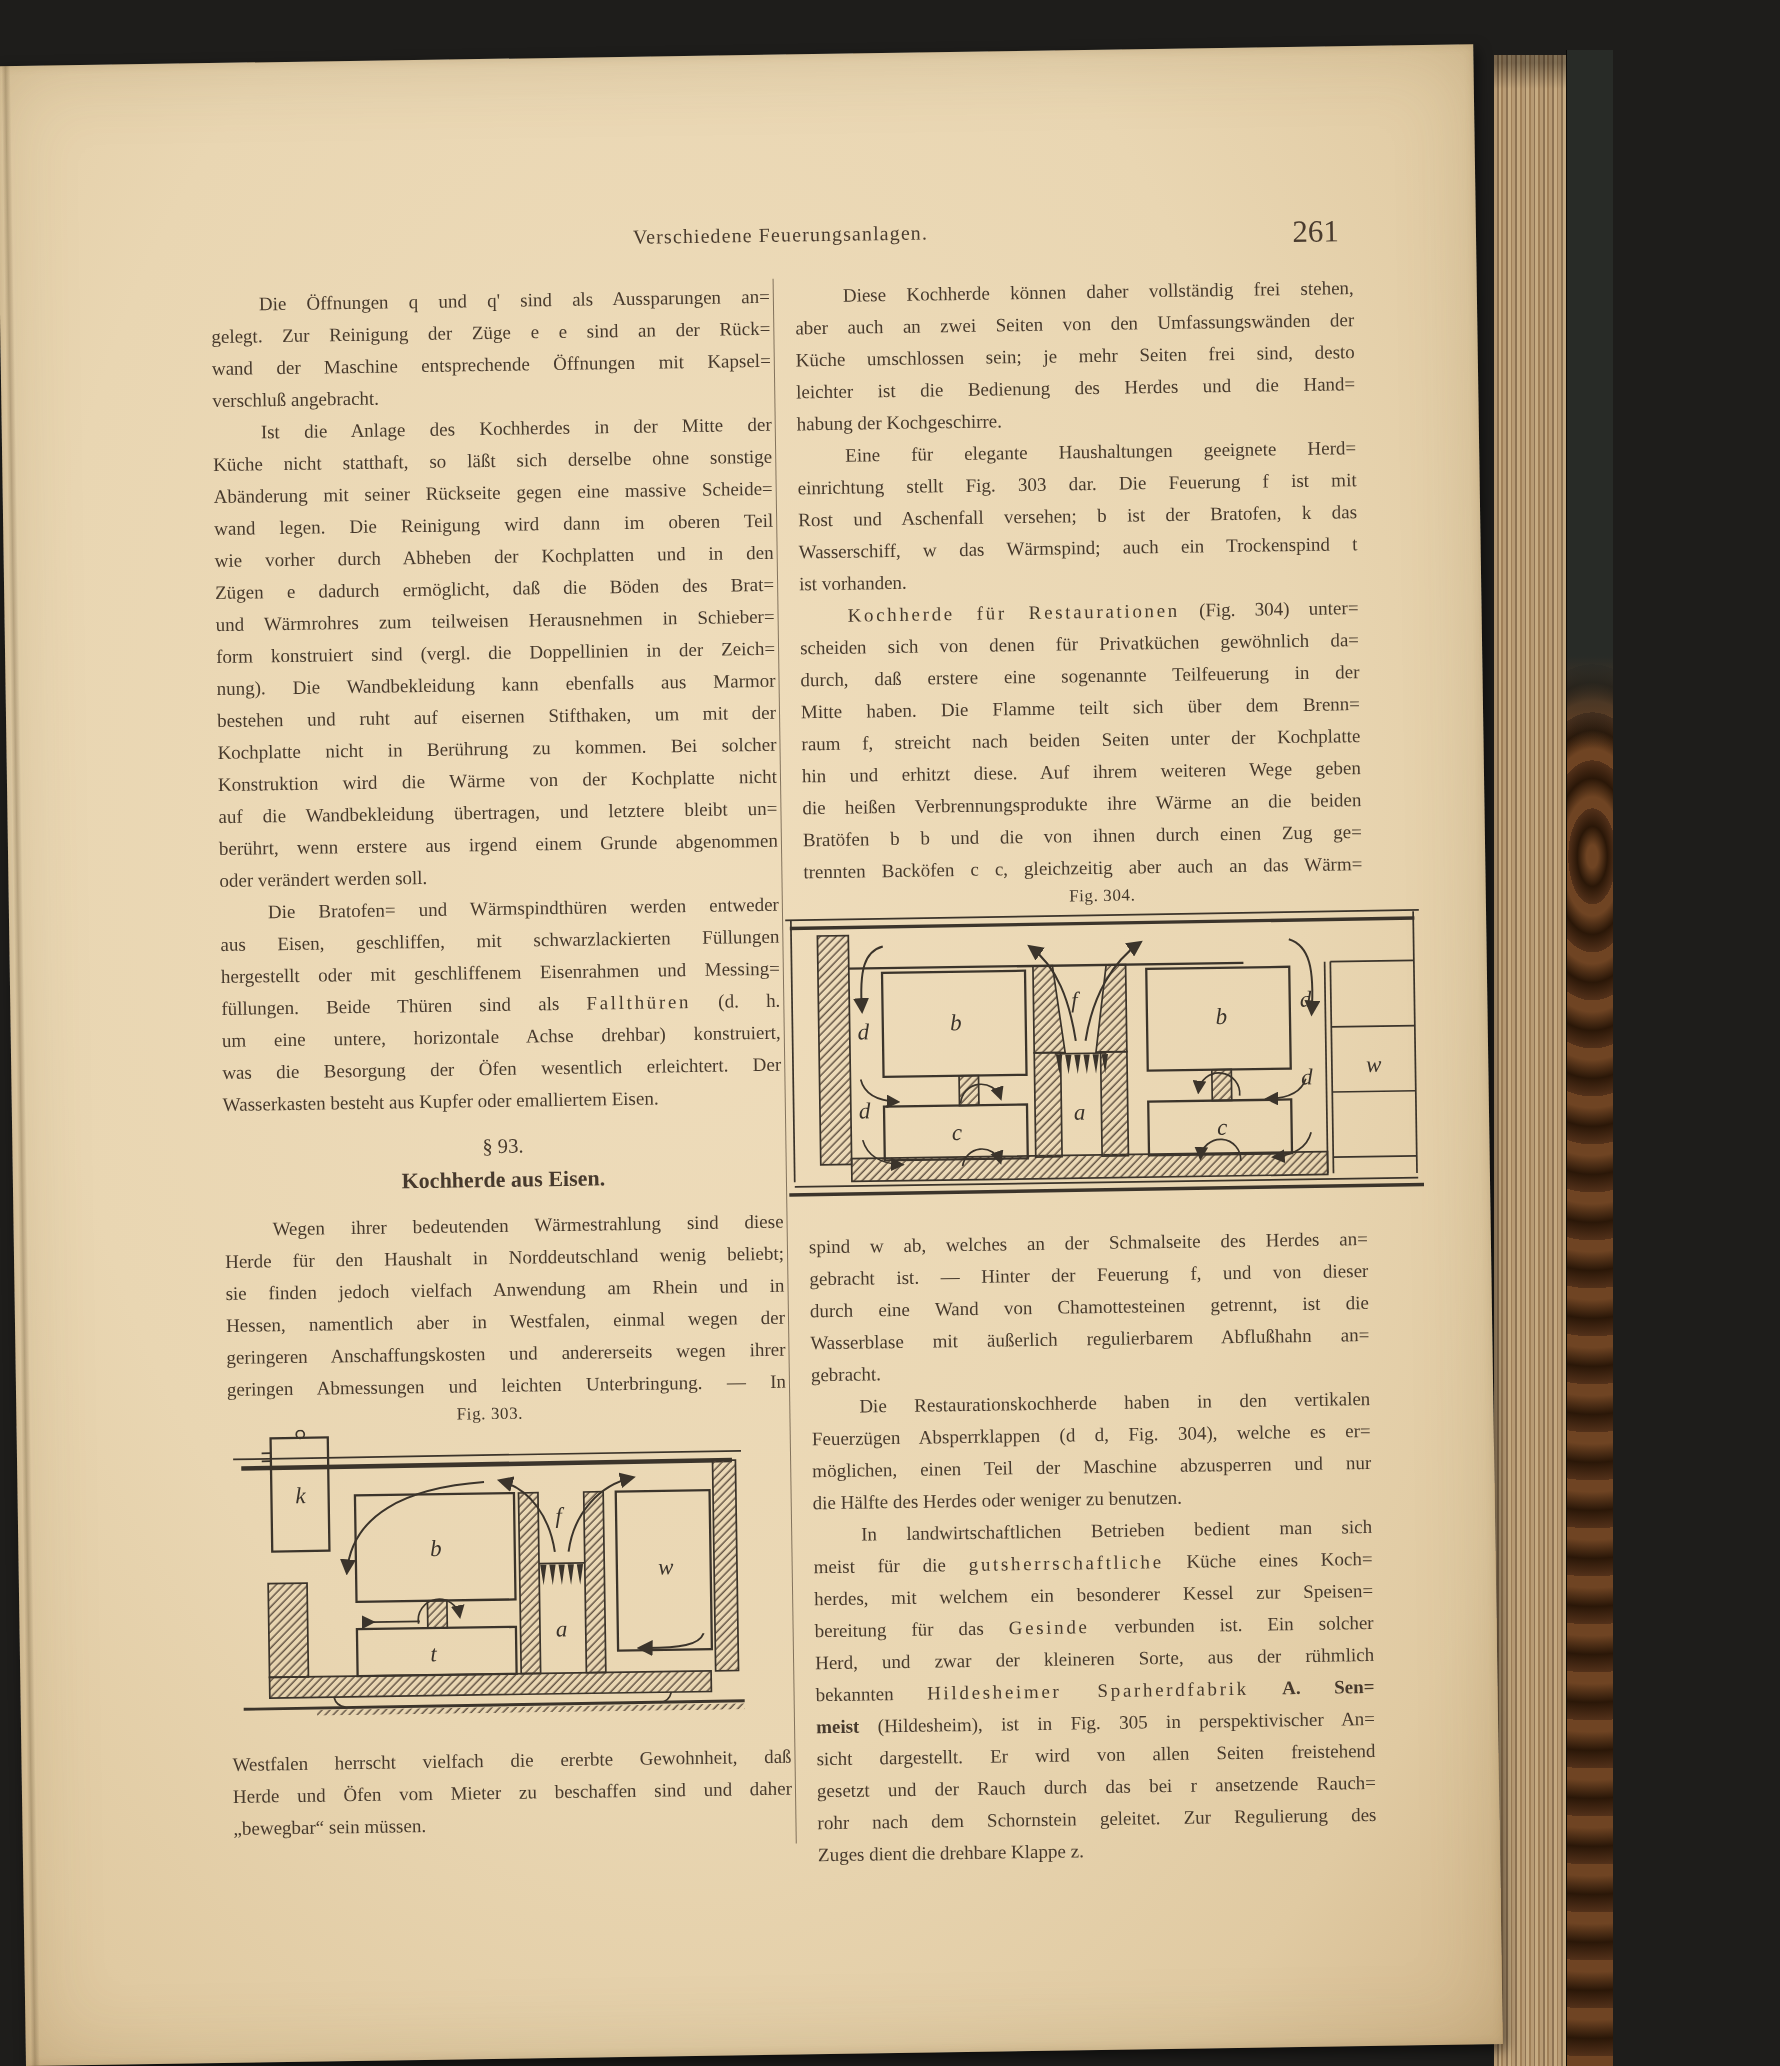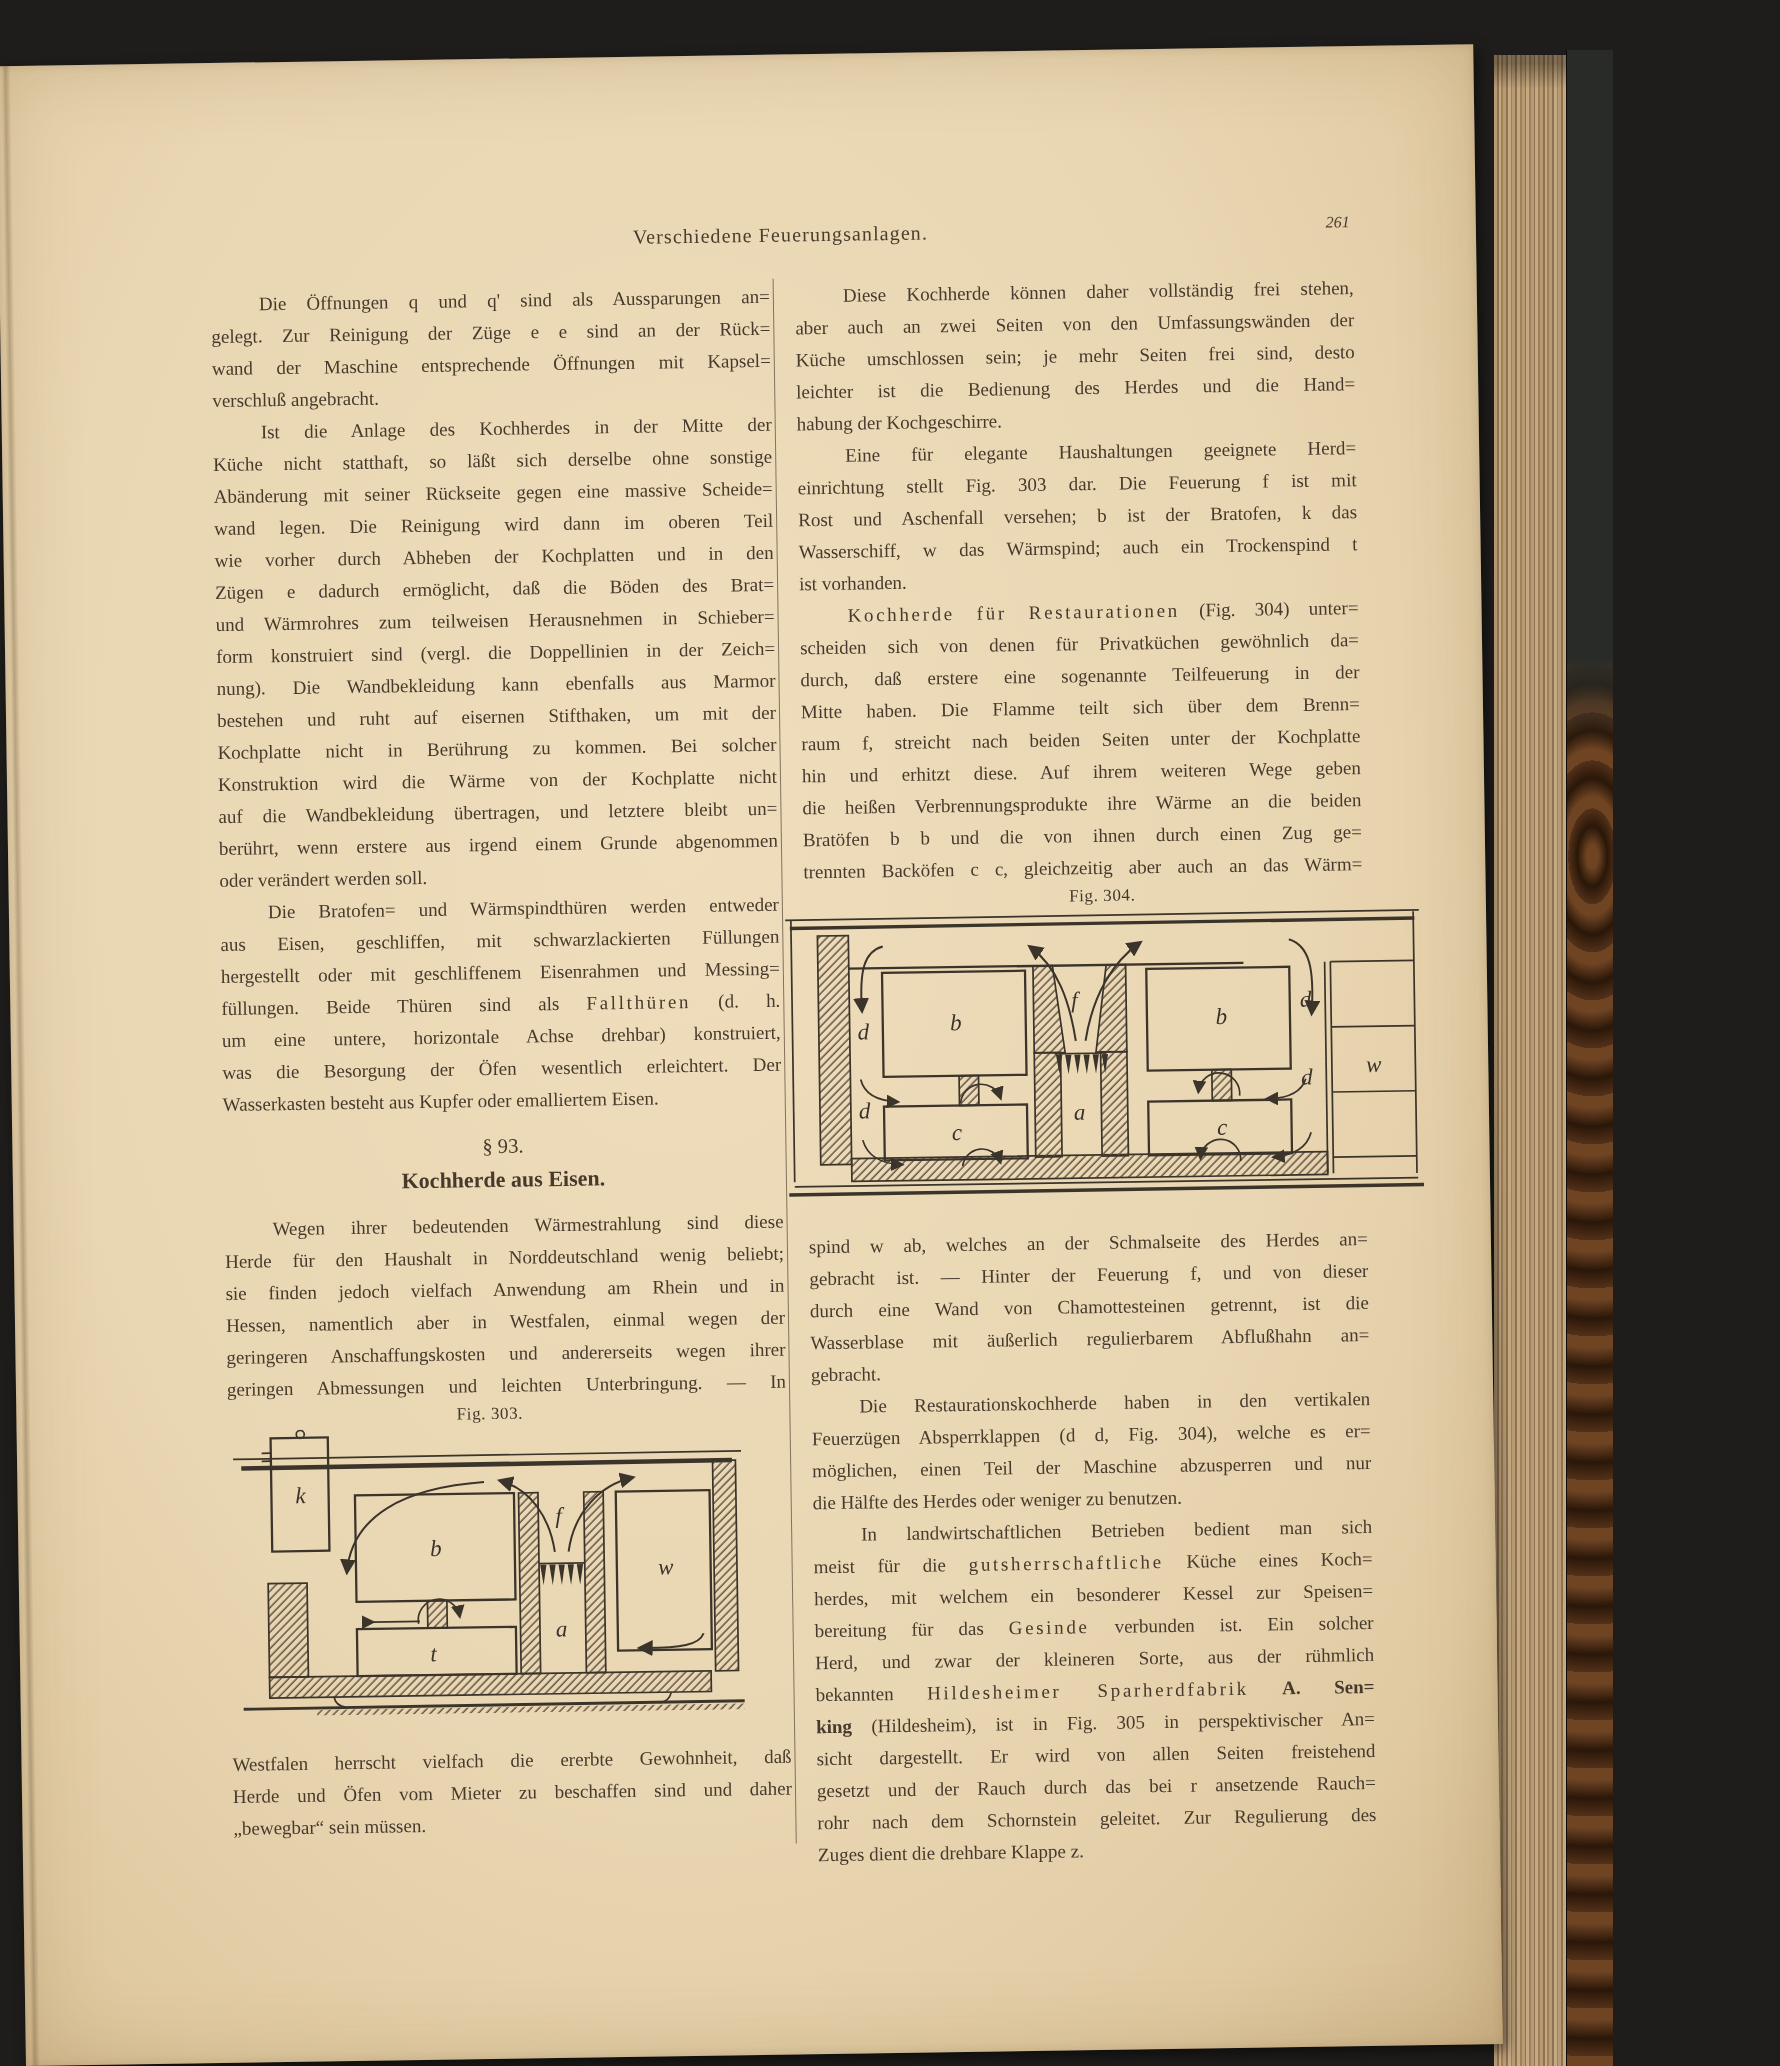--- a/index.html
+++ b/index.html
@@ -32,21 +32,21 @@
     transform:rotate(-0.85deg);transform-origin:left bottom;
     color:#473a2d;
   }
   .crease{
     position:absolute;left:4.6px;top:0;bottom:0;width:9.2px;
     background:linear-gradient(90deg, rgba(90,70,40,0) 0%, rgba(90,70,40,.30) 45%, rgba(90,70,40,0) 100%);
   }
   
   .running-head{position:absolute;left:211px;top:169px;width:1141px;height:29px;}
   .rh-title{display:block;text-align:center;font-size:20px;letter-spacing:1.1px;color:#4a3c2f;}
-  .rh-page{position:absolute;right:1px;top:-2.3px;font-size:16px;color:#4a3c2f;font-style:italic;}
+  .rh-page{position:absolute;right:12px;top:-2.3px;font-size:31px;color:#4a3c2f;}
   
   .colrule{position:absolute;left:773px;top:224px;width:1.1px;height:1565px;background:rgba(74,60,44,.65);}
   .col{position:absolute;top:226px;width:559px;font-size:19px;}
   .col-left{left:211px;}
   .col-right{left:795px;}
   .para{margin:0;}
   .line{height:32px;line-height:32px;text-align:justify;text-align-last:justify;overflow:visible;white-space:nowrap;}
   .line.last{text-align-last:left;}
   .indent .line:first-child{text-indent:48px;}
   .spaced{letter-spacing:.14em;}
@@ -169,21 +169,21 @@
         <div class="line">möglichen, einen Teil der Maschine abzusperren und nur</div>
         <div class="line last">die Hälfte des Herdes oder weniger zu benutzen.</div>
       </div>
       <div class="para indent">
         <div class="line">In landwirtschaftlichen Betrieben bedient man sich</div>
         <div class="line"><span class="">meist für die </span><span class="spaced">gutsherrschaftliche</span><span class=""> Küche eines Koch=</span></div>
         <div class="line">herdes, mit welchem ein besonderer Kessel zur Speisen=</div>
         <div class="line"><span class="">bereitung für das </span><span class="spaced">Gesinde</span><span class=""> verbunden ist. Ein solcher</span></div>
         <div class="line">Herd, und zwar der kleineren Sorte, aus der rühmlich</div>
         <div class="line"><span class="">bekannten </span><span class="spaced">Hildesheimer Sparherdfabrik</span><span class=""> </span><span class="bold">A. Sen=</span></div>
-        <div class="line"><span class="bold">king</span><span class=""> (Hildesheim), ist in Fig. 305 in perspektivischer An=</span></div>
+        <div class="line"><span class="bold">meist</span><span class=""> (Hildesheim), ist in Fig. 305 in perspektivischer An=</span></div>
         <div class="line">sicht dargestellt. Er wird von allen Seiten freistehend</div>
         <div class="line">gesetzt und der Rauch durch das bei r ansetzende Rauch=</div>
         <div class="line">rohr nach dem Schornstein geleitet. Zur Regulierung des</div>
         <div class="line last">Zuges dient die drehbare Klappe z.</div>
       </div>
     </div>
 
   <div class="fig fig-303">
     <div class="figcap">Fig. 303.</div>
     <svg width="515" height="286" viewBox="0 0 900 500">

